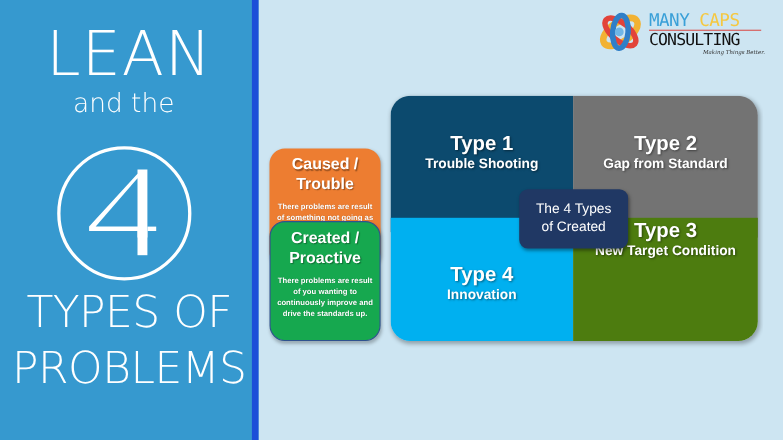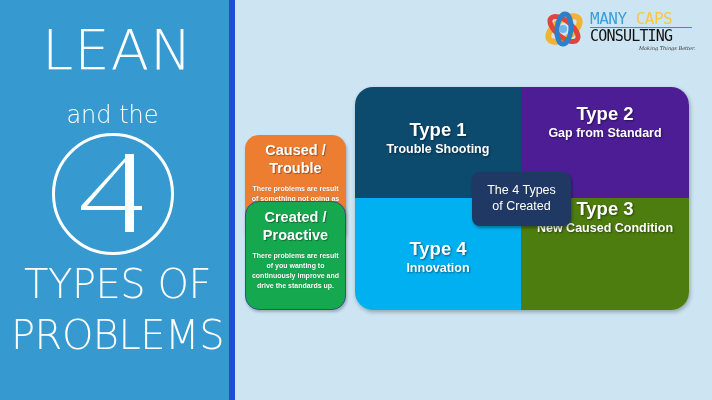--- a/index.html
+++ b/index.html
@@ -1,21 +1,21 @@
 <!DOCTYPE html>
 <html><head>
 <meta charset="utf-8">
 <style>
   * { box-sizing: border-box; margin: 0; padding: 0; }
   html, body { width: 712px; height: 400px; overflow: hidden; }
   body { position: relative; background: #cde5f2; font-family: "DejaVu Sans", sans-serif; }
 
   .left-panel { position: absolute; left: 0; top: 0; width: 235px; height: 400px; background: #3699cf; border-right: 6px solid #1d4ed8; }
   .lean { position: absolute; left: 0; width: 235px; top: 20px; text-align: center; color: #fff; font-family: "DejaVu Sans", sans-serif; font-weight: 200; font-size: 56px; letter-spacing: 1px; line-height: 60px; -webkit-text-stroke: 0; font-stretch: condensed; }
-  .andthe { position: absolute; left: 0; width: 225px; top: 100px; text-align: center; color: #fff; font-size: 24px; line-height: 30px; font-weight: 300; }
+  .andthe { position: absolute; left: 0; width: 225px; top: 79px; text-align: center; color: #fff; font-size: 24px; line-height: 30px; font-weight: 300; }
   .circle { position: absolute; left: 52px; top: 133px; width: 122px; height: 122px; border: 3px solid #fff; border-radius: 50%; }
   .circle svg { position: absolute; left: 0; top: 0; }
   .types-of { position: absolute; left: 0; width: 235px; top: 262px; text-align: center; color: #fff; font-size: 40px; line-height: 44px; font-weight: 200; letter-spacing: -0.5px; }
   .problems { position: absolute; left: 0; width: 235px; top: 313px; text-align: center; color: #fff; font-size: 40px; line-height: 44px; font-weight: 200; letter-spacing: -0.5px; }
 
   .logo { position: absolute; left: 543px; top: 8px; width: 160px; height: 46px; }
   .logo .mark { position: absolute; left: 0; top: 2px; width: 42px; height: 38px; }
   .logo .many { position: absolute; left: 47px; top: 3px; font-family: "DejaVu Sans Mono", monospace; font-size: 16px; line-height: 16px; letter-spacing: -0.5px; color: #3aa0d8; }
   .logo .caps { color: #f5c841; }
   .logo .line { position: absolute; left: 47px; top: 19px; width: 102px; height: 1px; background: #d9534f; }
@@ -26,21 +26,21 @@
   .side-box .title { font-family: "Liberation Sans", sans-serif; font-weight: bold; font-size: 14.5px; line-height: 18px; text-shadow: 1px 1px 1px rgba(0,0,0,0.35); padding-top: 6px; }
   .side-box .desc { font-family: "Liberation Sans", sans-serif; font-weight: bold; font-size: 7px; line-height: 10px; margin-top: 7px; padding: 0 4px; text-shadow: 0 0 1px rgba(0,0,0,0.3); }
   .box-orange { top: 87px; height: 108px; background: #ed7d31; margin-top: 48px; }
   .box-green { top: 201px; height: 109px; background: #16a84f; border: 1px solid #2f528f; }
 
   .grid { position: absolute; left: 355px; top: 87px; width: 334px; height: 223px; border-radius: 18px; overflow: hidden; box-shadow: 1px 2px 4px rgba(0,0,0,0.3); }
   .quad { position: absolute; color: #fff; text-align: center; }
   .quad .t { font-family: "Liberation Sans", sans-serif; font-weight: bold; font-size: 18.5px; line-height: 22px; text-shadow: 1px 1px 2px rgba(0,0,0,0.45); }
   .quad .s { font-family: "Liberation Sans", sans-serif; font-weight: bold; font-size: 12.5px; line-height: 16px; text-shadow: 1px 1px 2px rgba(0,0,0,0.45); }
   .q1 { left: 0; top: 0; width: 166px; height: 124px; background: #0c4a6e; padding-top: 32px; }
-  .q2 { left: 166px; top: 0; width: 168px; height: 129px; background: #4c1d95; padding-top: 16px; }
+  .q2 { left: 166px; top: 0; width: 168px; height: 129px; background: #737373; padding-top: 32px; }
   .q4 { left: 0; top: 111px; width: 166px; height: 112px; background: #00b0f0; padding-top: 40px; }
   .q3 { left: 166px; top: 111px; width: 168px; height: 112px; background: #4d7c0f; }
 
   .center-box { position: absolute; left: 472px; top: 172px; width: 99px; height: 54px; background: #203864; border-radius: 8px; color: #fff; text-align: center; font-family: "Liberation Sans", sans-serif; font-size: 12.5px; line-height: 16px; padding-top: 10px; box-shadow: 1px 2px 3px rgba(0,0,0,0.35); }
 </style>
 </head>
 <body>
 
 <div class="left-panel">
   <div class="lean">LEAN</div>
@@ -95,20 +95,20 @@
   <div class="quad q2">
     <div class="t">Type 2</div>
     <div class="s">Gap from Standard</div>
   </div>
   <div class="quad q4">
     <div class="t">Type 4</div>
     <div class="s">Innovation</div>
   </div>
   <div class="quad q3">
     <div class="t">Type 3</div>
-    <div class="s">New Caused Condition</div>
+    <div class="s">New Target Condition</div>
   </div>
 </div>
 
 <div class="center-box">
   <div>The 4 Types</div>
   <div>of Created</div>
 </div>
 
 </body></html>

